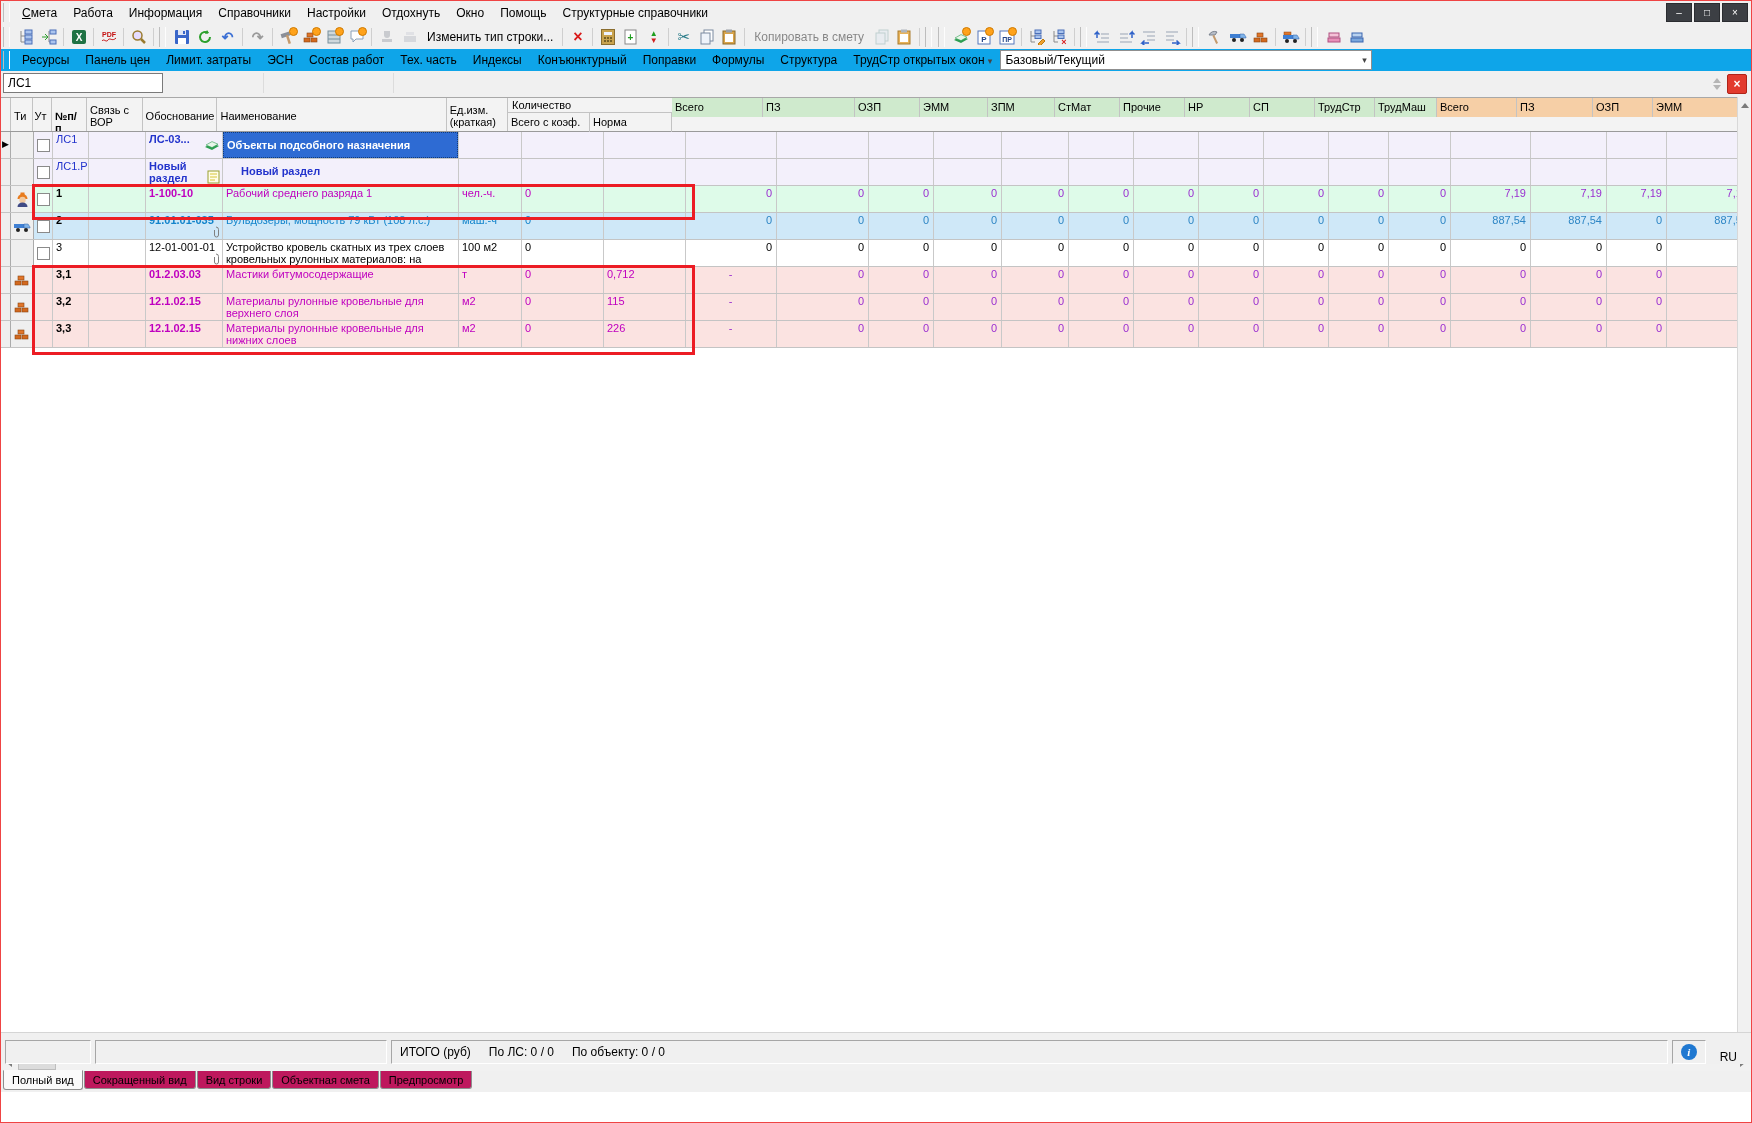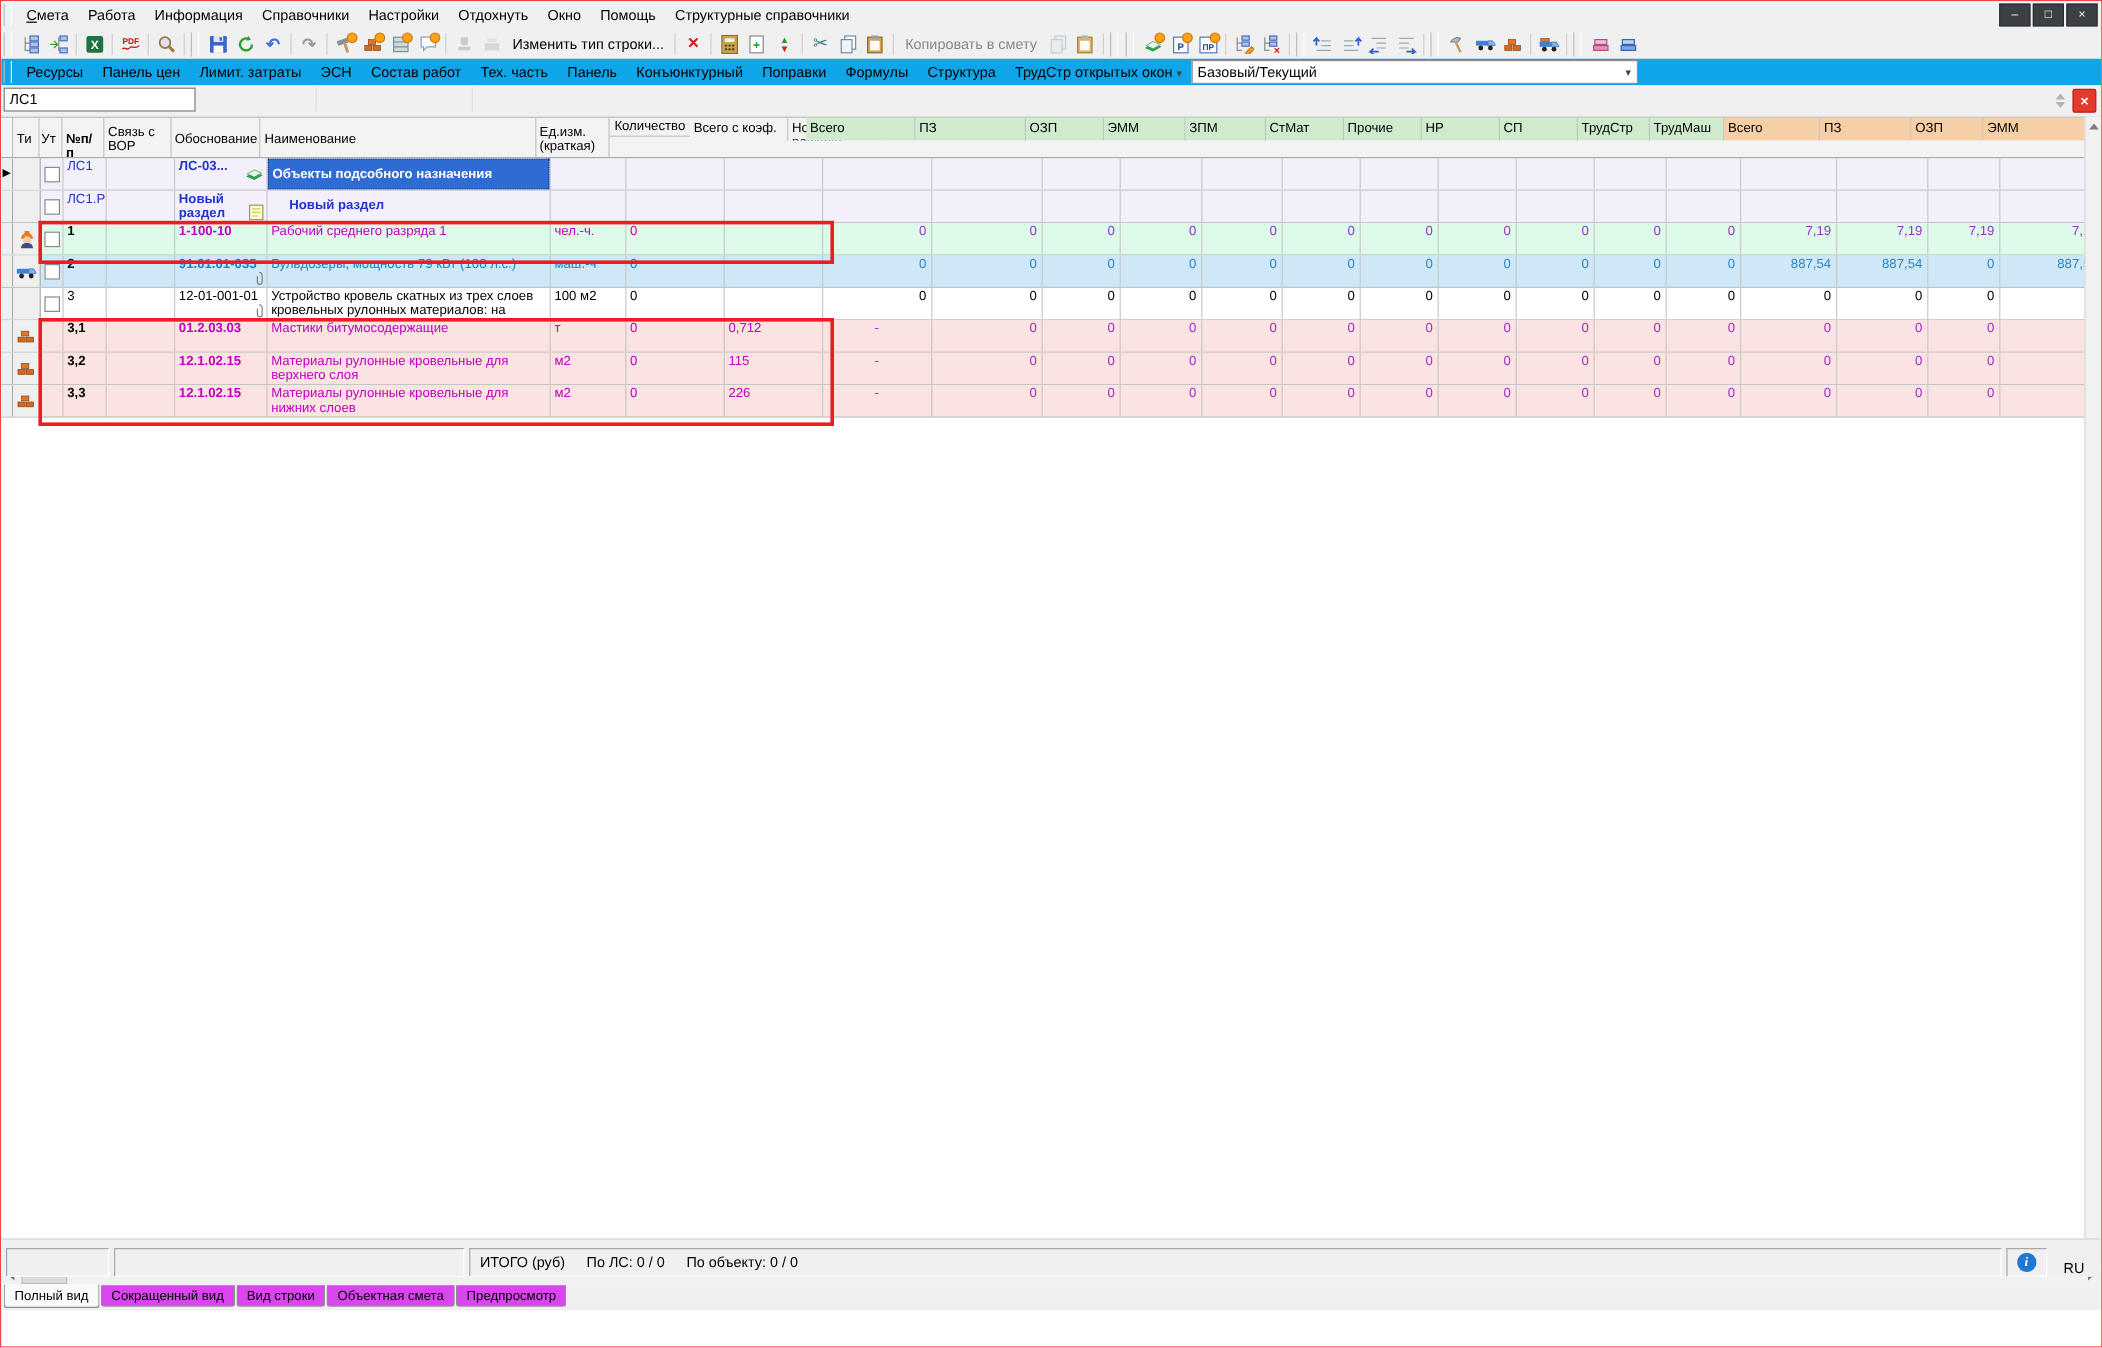--- a/index.html
+++ b/index.html
@@ -36,21 +36,21 @@
   .doccell{position:absolute;top:2px;height:20px;border-right:1px solid #dcdcdc;}
   .docright{position:absolute;right:4px;top:3px;display:flex;align-items:center;gap:6px;}
   .chevcol{display:flex;flex-direction:column;gap:2px;}
   .chev{width:0;height:0;border-left:4px solid transparent;border-right:4px solid transparent;}
   .chev.up{border-bottom:5px solid #b5b5b5;} .chev.dn{border-top:5px solid #b5b5b5;}
   .redclose{width:18px;height:18px;background:#e23b2e;color:#fff;font-weight:bold;font-size:12px;display:flex;align-items:center;justify-content:center;border:1px solid #b02318;border-radius:2px;}
   
   #grid{position:absolute;left:0;top:96px;width:1738px;height:957px;background:#fff;overflow:hidden;}
   .ghead{display:flex;height:35px;background:#f3f3f3;border-top:1px solid #a8a8a8;border-bottom:1px solid #9a9a9a;box-sizing:border-box;font-size:11px;color:#000;}
   .hc{border-right:1px solid #c3c3c3;box-sizing:border-box;padding:2px 3px;overflow:hidden;line-height:12px;}
-  .hgroup{display:flex;flex-direction:row;}
+  .hgroup{display:flex;flex-direction:column;}
   .hg-label{height:16px;border-bottom:1px solid #c3c3c3;padding:1px 4px;box-sizing:border-box;}
   .hg-row{display:flex;height:19px;}
   .hg-row .hc{height:19px;padding-top:3px;}
   .g{background:#cfeacd;}
   .o{background:#f6cfa6;}
   .grow{display:flex;height:27px;border-bottom:1px solid #c4c4c4;box-sizing:border-box;font-size:11px;}
   .c{border-right:1px solid #c9c9c9;box-sizing:border-box;padding:1px 3px;overflow:hidden;line-height:12px;flex:0 0 auto;position:relative;}
   .c-marker{width:10px;background:#efefef;border-right:1px solid #ababab;padding:0;text-align:center;font-size:9px;color:#000;line-height:25px;}
   .c-ti{width:23px;background:#efefef;border-right:1px solid #ababab;padding:0;display:flex;align-items:center;justify-content:center;}
   .c-ut{width:19px;display:flex;align-items:center;justify-content:center;padding:0;}
@@ -99,21 +99,21 @@
   .varrow{position:absolute;left:0;width:14px;height:16px;display:flex;align-items:center;justify-content:center;}
   .tri-up{width:0;height:0;border-left:4px solid transparent;border-right:4px solid transparent;border-bottom:5px solid #7b7b7b;}
   .tri-dn{width:0;height:0;border-left:4px solid transparent;border-right:4px solid transparent;border-top:5px solid #7b7b7b;}
   .tri-lf{width:0;height:0;border-top:4px solid transparent;border-bottom:4px solid transparent;border-right:5px solid #7b7b7b;}
   .tri-rt{width:0;height:0;border-top:4px solid transparent;border-bottom:4px solid transparent;border-left:5px solid #7b7b7b;}
   .hscroll{position:absolute;left:0;top:1053px;width:100%;height:17px;background:#f1f1f1;border-top:1px solid #dcdcdc;box-sizing:border-box;}
   .harrow{position:absolute;top:0;width:17px;height:16px;display:flex;align-items:center;justify-content:center;}
   .hthumb{position:absolute;left:17px;top:1px;width:38px;height:14px;background:#dcdcdc;border:1px solid #bdbdbd;box-sizing:border-box;}
   
   .tabs{position:absolute;left:0;top:1070px;width:100%;height:21px;background:#f0f0f0;display:flex;align-items:flex-start;padding-left:2px;box-sizing:border-box;font-size:11px;}
-  .tab{border:1px solid #8e8e8e;border-top:none;border-radius:0 0 3px 3px;padding:3px 8px 2px;background:#d946ef;margin-right:1px;height:18px;box-sizing:border-box;}
+  .tab{border:1px solid #8e8e8e;border-top:none;border-radius:0 0 3px 3px;padding:3px 8px 2px;background:#be185d;margin-right:1px;height:18px;box-sizing:border-box;}
   .tab.active{background:#fafafa;height:20px;font-weight:normal;border-top:1px solid #fafafa;margin-top:-1px;z-index:2;}
   
   .statusbar{position:absolute;left:0;top:1031px;width:100%;height:32px;background:#f0f0f0;border-top:1px solid #d5d5d5;display:flex;align-items:flex-end;font-size:12px;box-sizing:border-box;padding:0 4px;}
   .sp{border:1px solid;border-color:#a6a6a6 #ffffff #ffffff #a6a6a6;height:24px;box-sizing:border-box;margin-right:4px;display:flex;align-items:center;padding:0 8px;}
   .sp1{width:86px;} .sp2{width:292px;}
   .sp3{flex:1;gap:18px;}
   .infocirc{width:16px;height:16px;border-radius:50%;background:#1f78d1;color:#fff;font-size:11px;font-weight:bold;display:flex;align-items:center;justify-content:center;font-family:"Liberation Serif",serif;font-style:italic;}
   .lang{padding:0 10px;font-size:12px;color:#000;}
   svg{display:block;}
 </style>
@@ -424,21 +424,21 @@
   </div>
 
   <div class="toolbar2">
     <span class="grip"></span>
     <span class="tb2">Ресурсы</span>
     <span class="tb2">Панель цен</span>
     <span class="tb2">Лимит. затраты</span>
     <span class="tb2">ЭСН</span>
     <span class="tb2">Состав работ</span>
     <span class="tb2">Тех. часть</span>
-    <span class="tb2">Панель</span>
+    <span class="tb2">Индексы</span>
     <span class="tb2">Конъюнктурный</span>
     <span class="tb2">Поправки</span>
     <span class="tb2">Формулы</span>
     <span class="tb2">Структура</span>
     <span class="tb2"><span>ТрудСтр открытых окон</span> <span style="font-size:9px;color:#444">▾</span></span>
     <span class="combo">
       <span>Базовый/Текущий</span>
       <span class="arr">▾</span>
     </span>
   </div>

